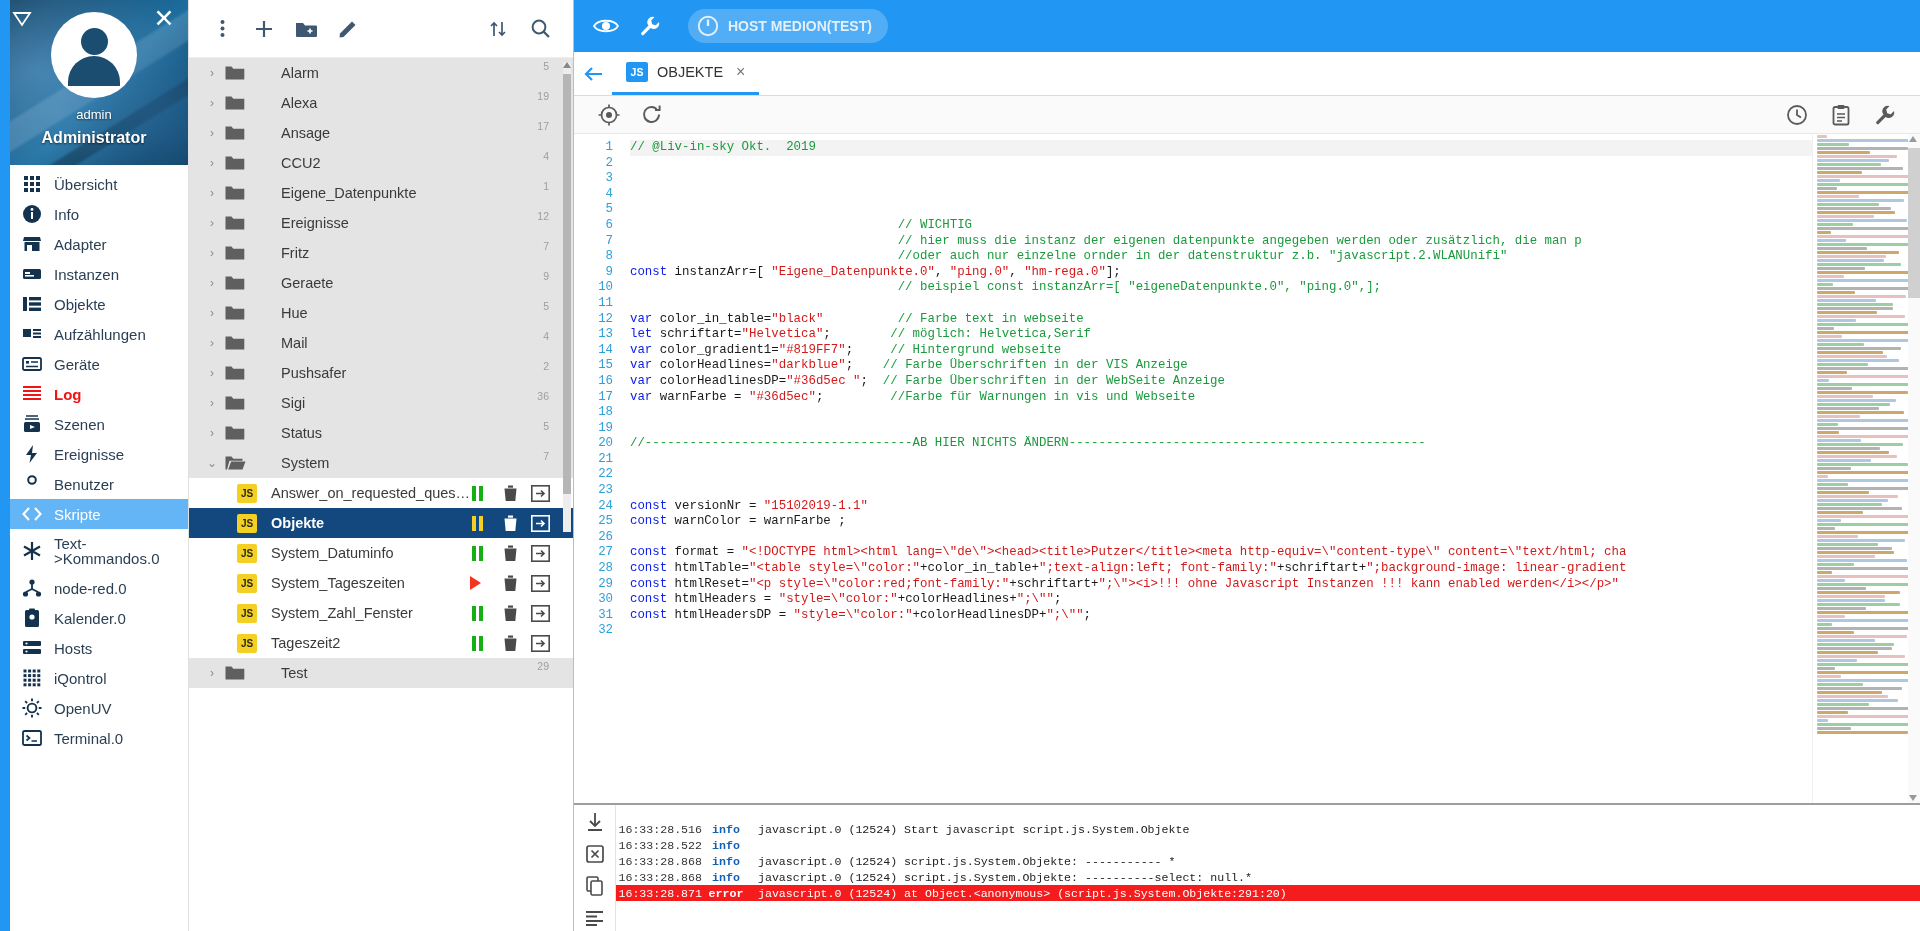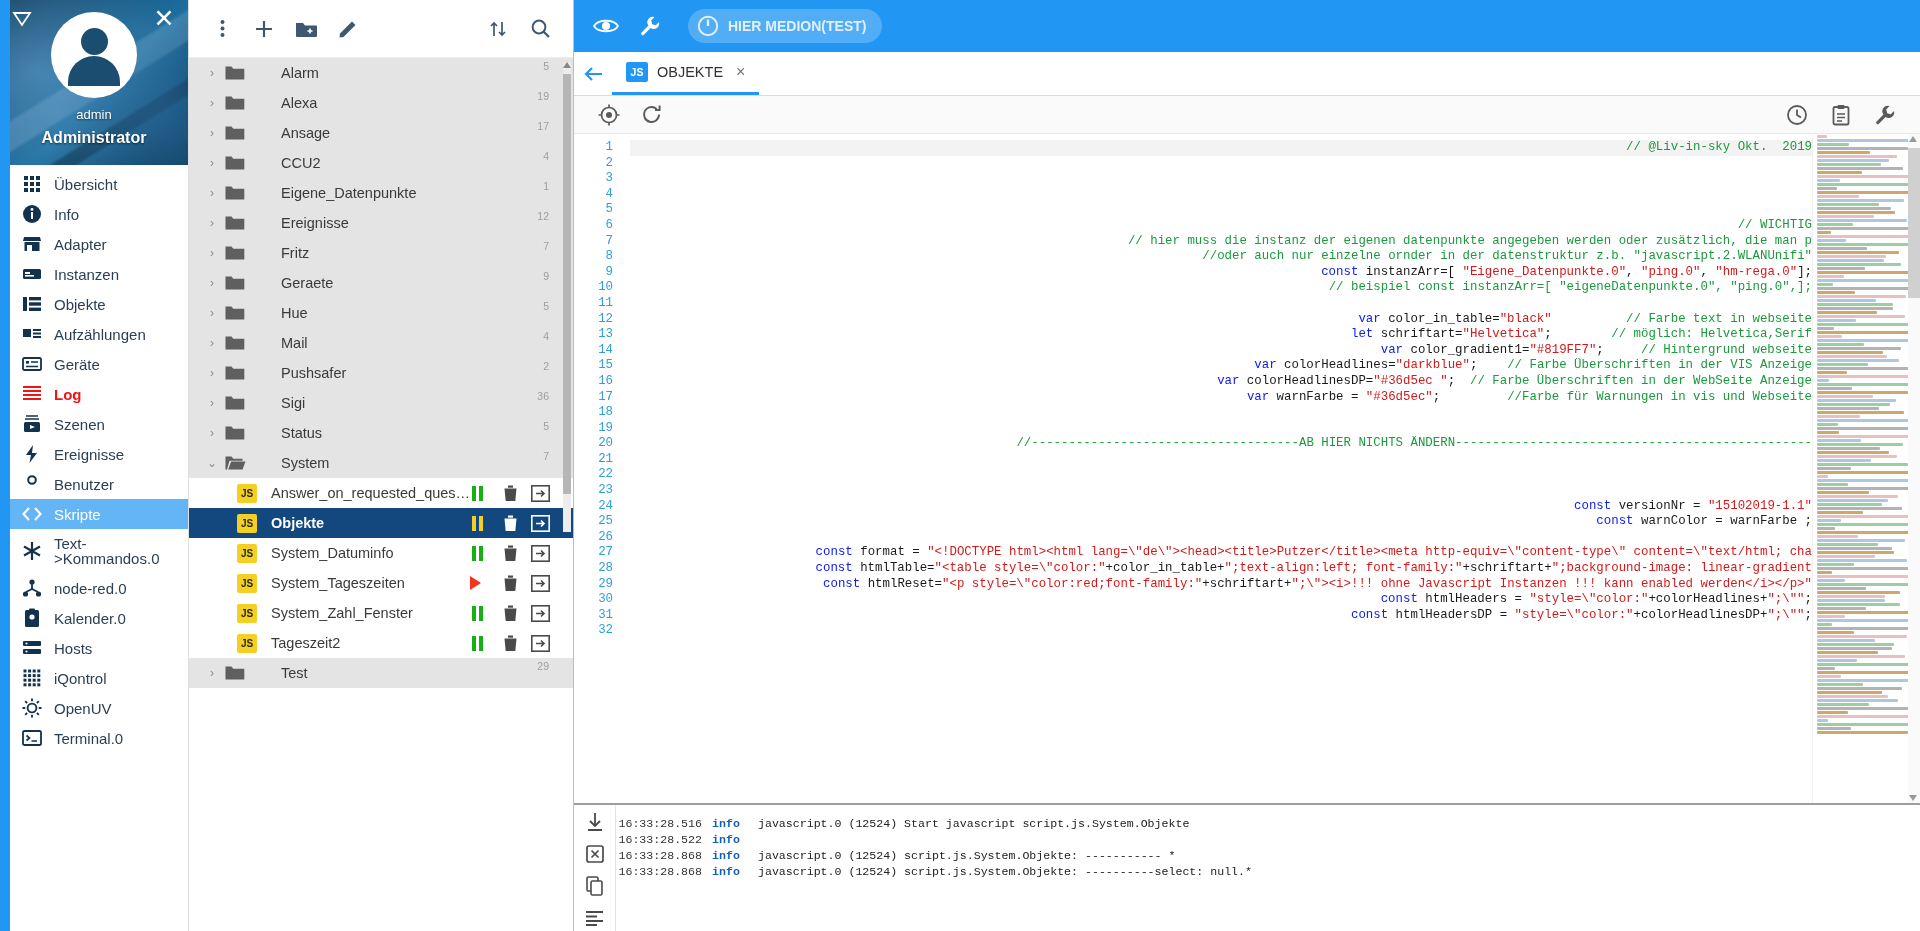--- a/index.html
+++ b/index.html
@@ -161,21 +161,21 @@
   .editor-wrap { flex:1; position:relative; display:flex; overflow:hidden; background:#fff; }
   .code-area {
     flex:1; display:flex; font-family:"Liberation Mono", monospace;
     font-size: 12.4px; line-height: 15.6px; position:relative; overflow:hidden;
   }
   .gutter {
     width: 48px; flex:0 0 48px; text-align:right; padding-right: 9px; padding-top: 6px;
     color:#2f9fd8; background:#fff; user-select:none;
   }
   .code-lines { flex:1; padding-top: 6px; padding-left: 8px; white-space: pre; overflow:hidden; }
-  .code-lines .ln { height: 15.6px; text-align: right; }
+  .code-lines .ln { height: 15.6px; }
   .k-kw { color:#1020e8; }
   .k-str { color:#d21a1a; }
   .k-com { color:#1a9a3c; }
   .k-txt { color:#1a1a1a; }
   .line-first { background:#f3f3f3; }
 
   .minimap {
     width: 108px; flex:0 0 108px; background:#fff; position:relative; overflow:hidden;
     border-left:1px solid #f0f0f0;
   }
@@ -189,21 +189,21 @@
   .ed-down { position:absolute; bottom:2px; right:3px; width:0;height:0;
     border-left:4px solid transparent;border-right:4px solid transparent;border-top:6px solid #999;}
 
   
   .log-panel { height: 128px; display:flex; background:#fff; border-top: 2px solid #9e9e9e; }
   .log-tools {
     width: 42px; flex:0 0 42px; background:#fff; display:flex; flex-direction:column;
     align-items:center; padding-top: 4px; gap: 6px; border-right:1px solid #e4e4e4;
   }
   .lt-btn { width: 26px; height: 26px; display:flex; align-items:center; justify-content:center; color:#4a4a4a; cursor:pointer; }
-  .log-list { flex:1; font-family:"Liberation Mono", monospace; font-size: 11.6px; padding-top: 10px; overflow:hidden; }
+  .log-list { flex:1; font-family:"Liberation Mono", monospace; font-size: 11.6px; padding-top: 16px; overflow:hidden; }
   .log-row { display:flex; gap: 0; height: 16px; align-items:center; white-space:pre; }
   .log-row.error { background:#f41c1c; }
   .lg-time { width: 86px; flex:0 0 86px; text-align:right; color:#333; }
   .log-row.error .lg-time { color:#fff; background:#f41c1c; }
   .lg-sev { width: 48px; flex:0 0 48px; text-align:center; color:#1460b5; font-weight:bold; }
   .log-row.error .lg-sev { color:#fff; }
   .lg-msg { color:#222; padding-left: 8px; }
   .log-row.error .lg-msg { color:#fff; }
 </style>
 </head>
@@ -773,21 +773,21 @@
             <path d="M15.5 2 a5.5 5.5 0 0 0 -6 8.6 L2.4 17.7 a1.6 1.6 0 0 0 2.2 2.2 L11.6 13 A5.5 5.5 0 0 0 20 7 L16.8 10.2 L13.2 9.2 L12.2 5.6 Z" fill="#fff"></path>
           </svg>
       </div>
       <div class="host-chip">
         <div class="chip-ic">
           <svg width="22" height="22" viewBox="0 0 22 22">
               <circle cx="11" cy="11" r="9.2" fill="none" stroke="#e3f0fb" stroke-width="1.9"></circle>
               <path d="M11 4.5 V11" stroke="#e3f0fb" stroke-width="2.4"></path>
             </svg>
         </div>
-        <span>HIER MEDION(TEST)</span>
+        <span>HOST MEDION(TEST)</span>
       </div>
     </div>
 
     <div class="tabbar">
       <div class="tab-back">
         <svg width="22" height="20" viewBox="0 0 22 20">
             <path d="M20 10 H4 M10 4 L4 10 L10 16" stroke="#2196f3" stroke-width="2.2" fill="none"></path>
           </svg>
       </div>
       <div class="tab">
@@ -1056,17 +1056,18 @@
           <svg width="19" height="17" viewBox="0 0 19 17">
               <path d="M1 2 H18 M1 6.5 H12 M1 11 H18 M1 15 H12" stroke="#4a4a4a" stroke-width="1.8"></path>
             </svg>
         </div>
       </div>
       <div class="log-list" id="log-list">
           <div class="log-row"><span class="lg-time">16:33:28.516</span><span class="lg-sev">info</span><span class="lg-msg">javascript.0 (12524) Start javascript script.js.System.Objekte</span></div>
           <div class="log-row"><span class="lg-time">16:33:28.522</span><span class="lg-sev">info</span></div>
           <div class="log-row"><span class="lg-time">16:33:28.868</span><span class="lg-sev">info</span><span class="lg-msg">javascript.0 (12524) script.js.System.Objekte: ----------- *</span></div>
           <div class="log-row"><span class="lg-time">16:33:28.868</span><span class="lg-sev">info</span><span class="lg-msg">javascript.0 (12524) script.js.System.Objekte: ----------select: null.*</span></div>
+          <div class="log-row error"><span class="lg-time">16:33:28.871</span><span class="lg-sev">error</span><span class="lg-msg">javascript.0 (12524) at Object.&lt;anonymous&gt; (script.js.System.Objekte:291:20)</span></div>
         </div>
     </div>
 
   </div>
 </div>
 
 </body></html>

